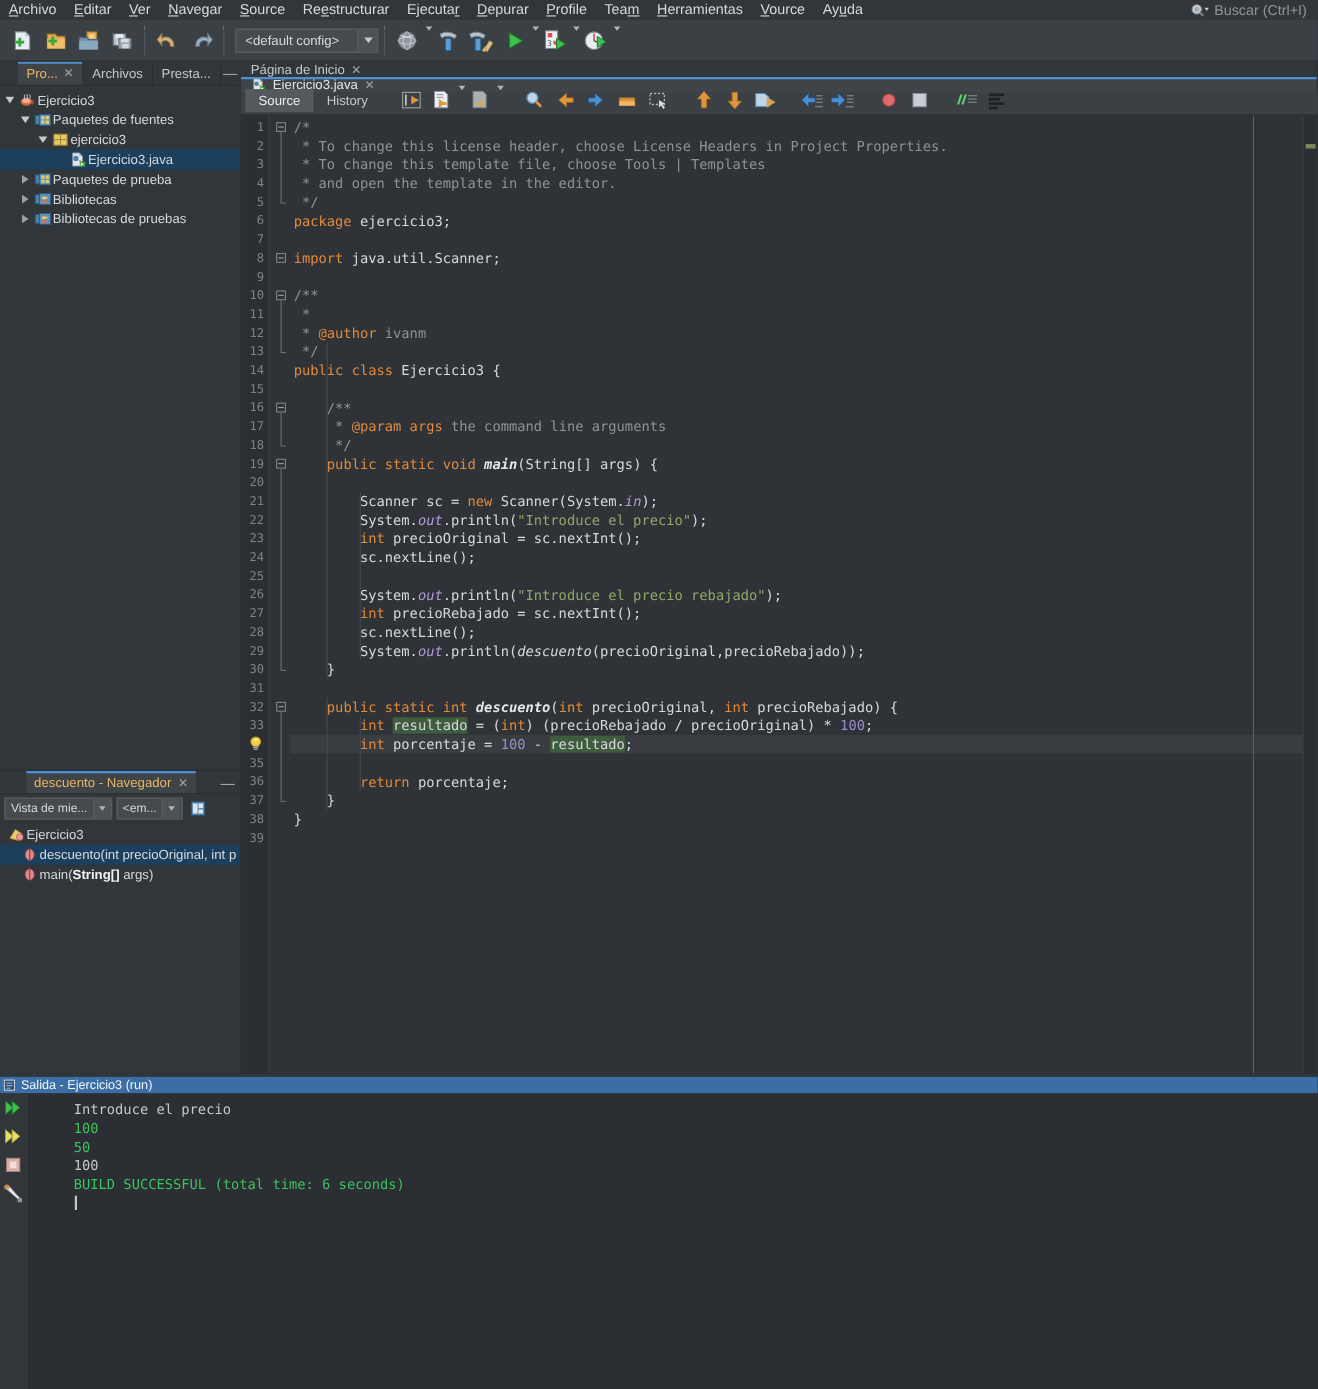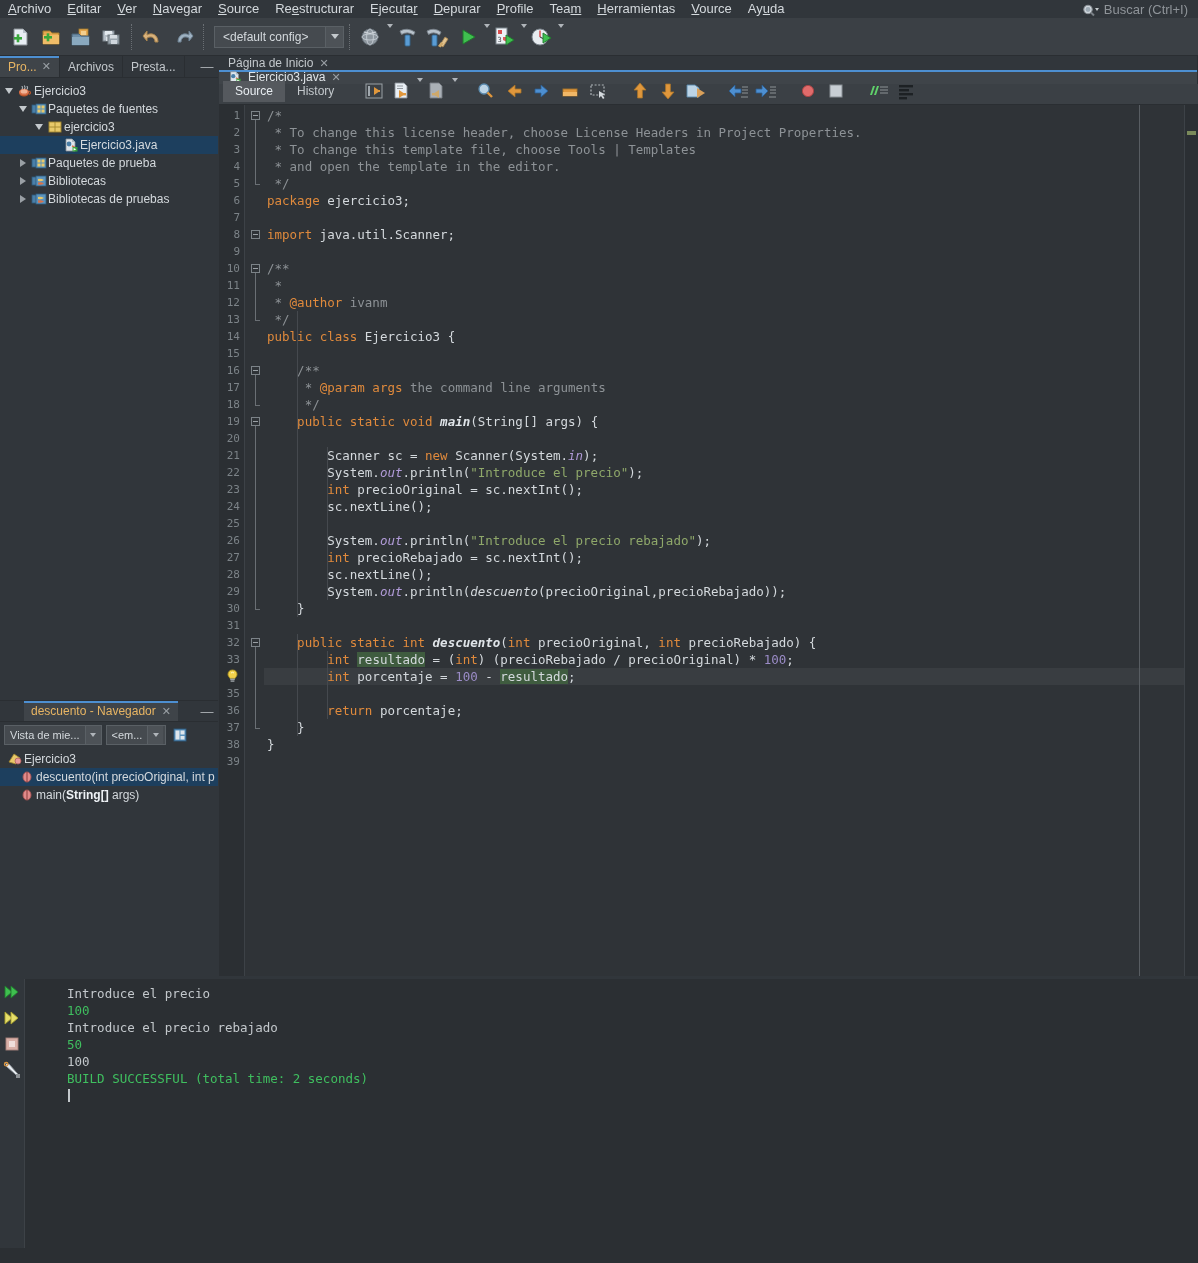--- a/index.html
+++ b/index.html
@@ -83,20 +83,21 @@
   }
   .dock-tab {
     display: flex; align-items: center; gap: 5px;
     padding: 0 8px; font-size: 12px; color: #c3c8cc;
     border-right: 1px solid #2a2e32;
     position: relative;
   }
   .dock-tab.active {
     background: #3f4449; color: #e8b563;
     box-shadow: inset 0 2px 0 #4d8fd1;
+    margin-left: 16px;
   }
   .dock-tab .x { font-size: 11px; color: #9aa0a5; }
   .dock-minimize {
     margin-left: auto; width: 22px;
     display: flex; align-items: center; justify-content: center;
     color: #b0b5ba; font-size: 13px;
   }
   .tree { padding: 4px 0 0 0; background: #31363b; height: calc(100% - 22px); }
   .tree-row {
     display: flex; align-items: center; height: 18px;
@@ -856,20 +857,31 @@
       </div>
     <span class="indent-guide" style="left: 78px; top: 206px; height: 102px;"></span>
         <span class="indent-guide" style="left: 78px; top: 308px; height: 204px;"></span>
         <span class="indent-guide" style="left: 78px; top: 529px; height: 102px;"></span>
         <span class="indent-guide" style="left: 108px; top: 342px; height: 153px;"></span>
         <span class="indent-guide" style="left: 108px; top: 546px; height: 68px;"></span>
       </div>
   </div>
 
   <div class="output">
+    <div class="out-title">
+      <span style="display:flex">
+        <svg width="11" height="11" viewBox="0 0 12 12">
+          <rect x="1" y="1" width="10" height="10" fill="#2b4e74" stroke="#dfe6ec" stroke-width="0.9"></rect>
+          <line x1="3" y1="4" x2="9" y2="4" stroke="#bcd4e6" stroke-width="0.9"></line>
+          <line x1="3" y1="6.5" x2="9" y2="6.5" stroke="#bcd4e6" stroke-width="0.9"></line>
+          <line x1="3" y1="9" x2="7" y2="9" stroke="#bcd4e6" stroke-width="0.9"></line>
+        </svg>
+      </span>
+      <span class="t">Salida - Ejercicio3 (run)</span>
+    </div>
     <div class="out-body">
       <div class="out-gutter">
         <div class="out-gi">
           <svg width="18" height="16" viewBox="0 0 18 16">
             <path d="M2 2 L9 8 L2 14 Z" fill="#3fbf4f" stroke="#1f7a2c" stroke-width="0.9"></path>
             <path d="M8 2 L15 8 L8 14 Z" fill="#3fbf4f" stroke="#1f7a2c" stroke-width="0.9"></path>
           </svg>
         </div>
         <div class="out-gi">
           <svg width="18" height="16" viewBox="0 0 18 16">
@@ -889,22 +901,21 @@
             <path d="M2 2 l3.5 1.5 l-1.5 2 z" fill="#cfd6dc"></path>
             <circle cx="3.2" cy="3.2" r="1.8" fill="none" stroke="#e0973c" stroke-width="1.2"></circle>
             <rect x="13" y="13" width="4" height="4" fill="#8d9296"></rect>
           </svg>
         </div>
       </div>
       <div class="out-text">
         <div class="vline"></div>
         <div class="l">Introduce el precio</div>
         <div class="l g">100</div>
-        <div class="l">Introduce el precio rebajado</div>
         <div class="l g">50</div>
         <div class="l">100</div>
-        <div class="l g">BUILD SUCCESSFUL (total time: 2 seconds)</div>
+        <div class="l g">BUILD SUCCESSFUL (total time: 6 seconds)</div>
         <div class="out-caret"></div>
       </div>
     </div>
   </div>
 
 </div>
 
 </body></html>

